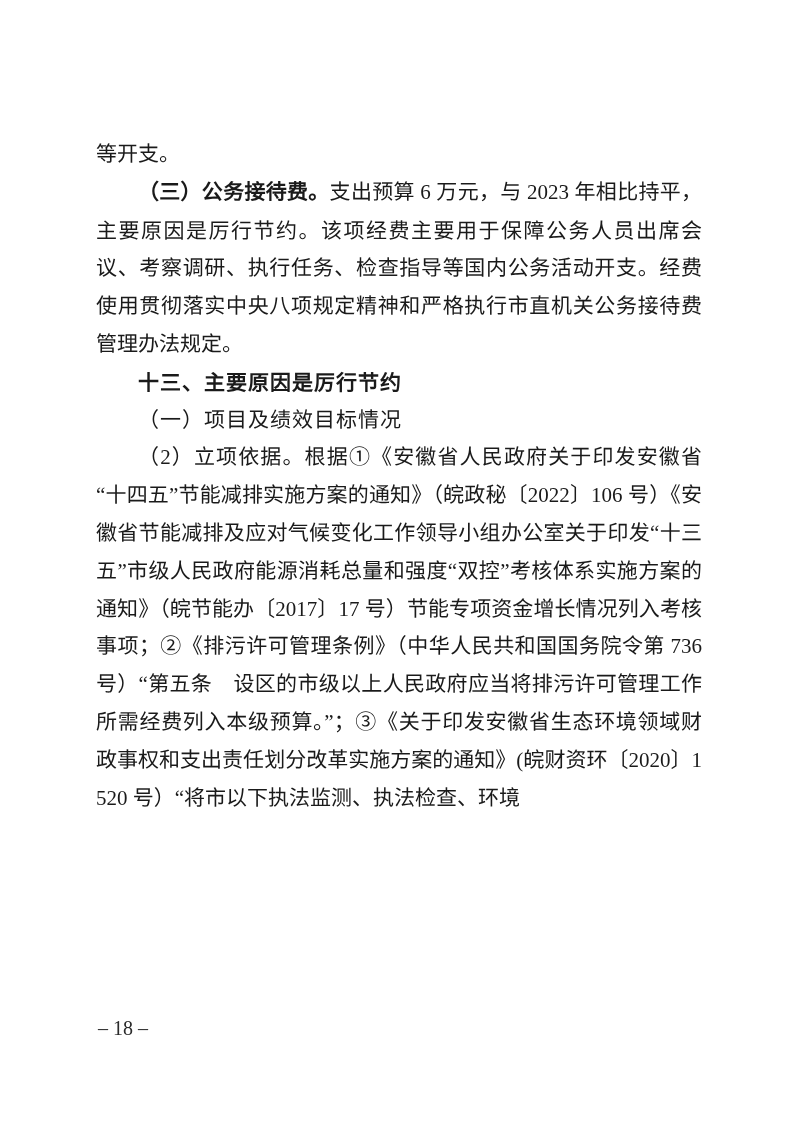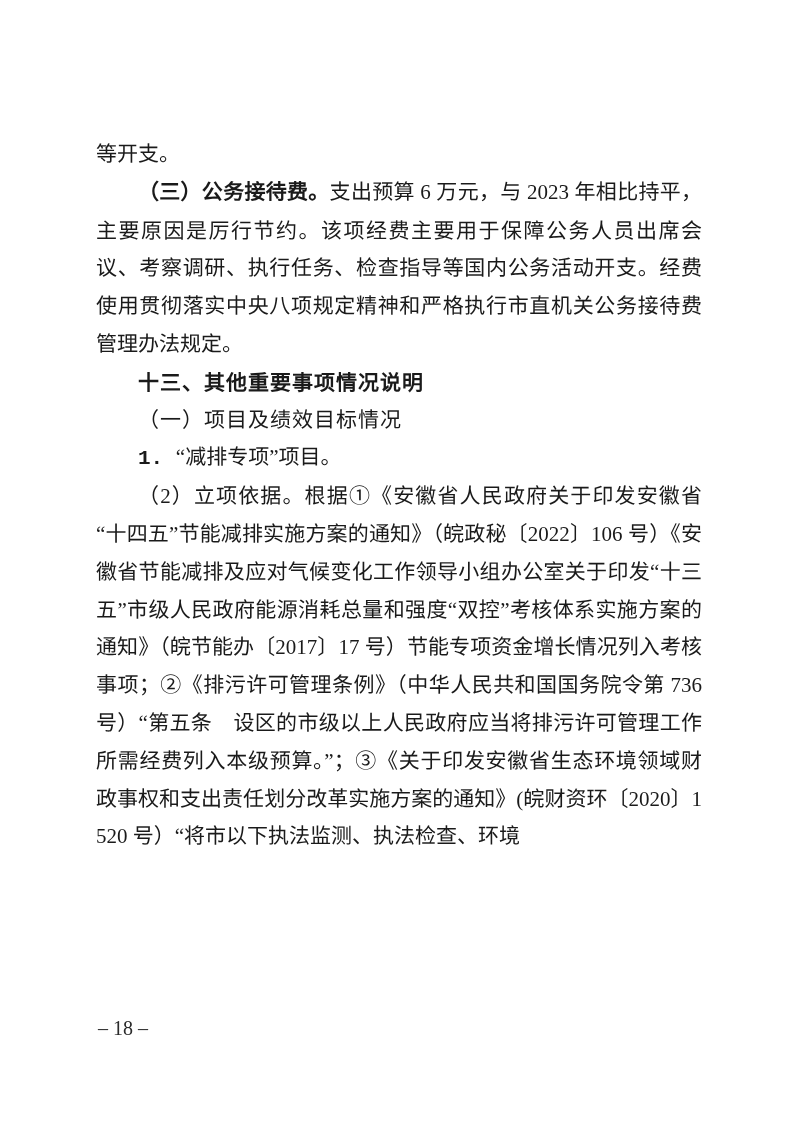--- a/index.html
+++ b/index.html
@@ -59,25 +59,24 @@
 </head>
 <body>
 
 <div class="page">
   <div class="content">
 
     <p class="para">等开支。</p>
 
     <p class="para indent"><b class="lead">（三）公务接待费。</b><span>支出预算 6 万元，与 2023 年相比持平，主要原因是厉行节约。该项经费主要用于保障公务人员出席会议、考察调研、执行任务、检查指导等国内公务活动开支。经费使用贯彻落实中央八项规定精神和严格执行市直机关公务接待费管理办法规定。</span></p>
 
-    <p class="para indent h1">十三、其他重要事项情况说明</p>
+    <p class="para indent h1">十三、主要原因是厉行节约</p>
 
     <p class="para indent h2">（一）项目及绩效目标情况</p>
 
-    <p class="para indent"><b class="lead">1. </b><span>“减排专项”项目。</span></p>
 
 
     <p class="para indent">（2）立项依据。根据①《安徽省人民政府关于印发安徽省“十四五”节能减排实施方案的通知》（皖政秘〔2022〕106 号）《安徽省节能减排及应对气候变化工作领导小组办公室关于印发“十三五”市级人民政府能源消耗总量和强度“双控”考核体系实施方案的通知》（皖节能办〔2017〕17 号）节能专项资金增长情况列入考核事项；②《排污许可管理条例》（中华人民共和国国务院令第 736 号）“第五条　设区的市级以上人民政府应当将排污许可管理工作所需经费列入本级预算。”；③《关于印发安徽省生态环境领域财政事权和支出责任划分改革实施方案的通知》(皖财资环〔2020〕1520 号）“将市以下执法监测、执法检查、环境</p>
 
   </div>
 
   <div class="footer">– 18 –</div>
 </div>
 
 </body></html>

